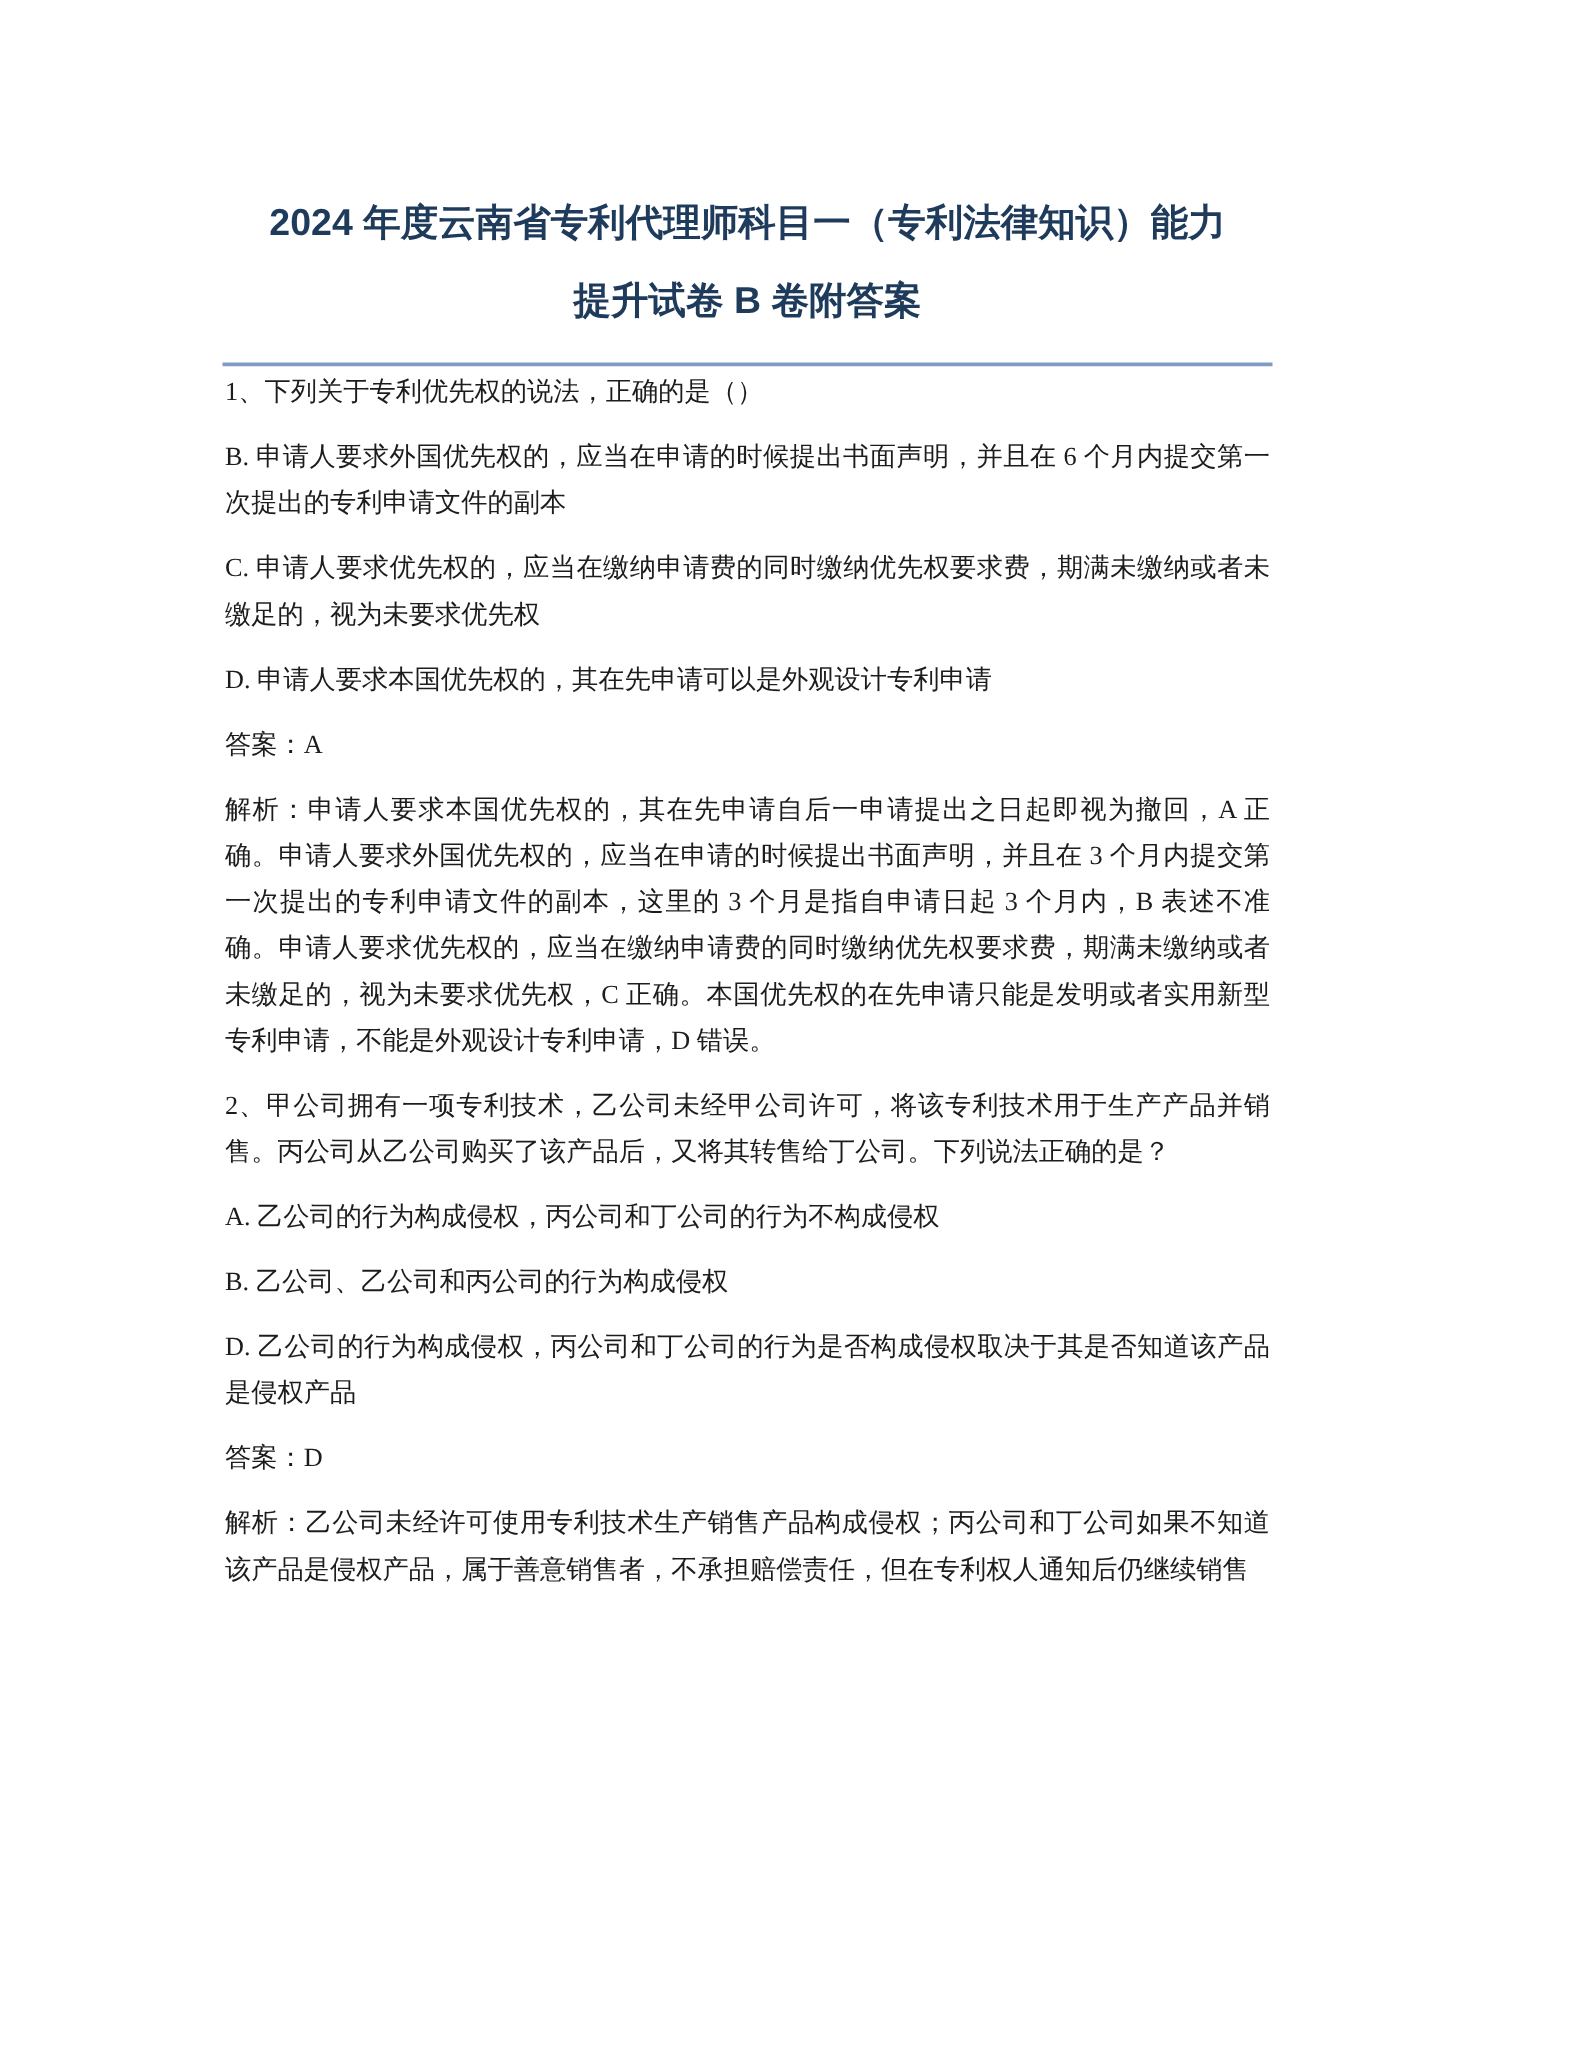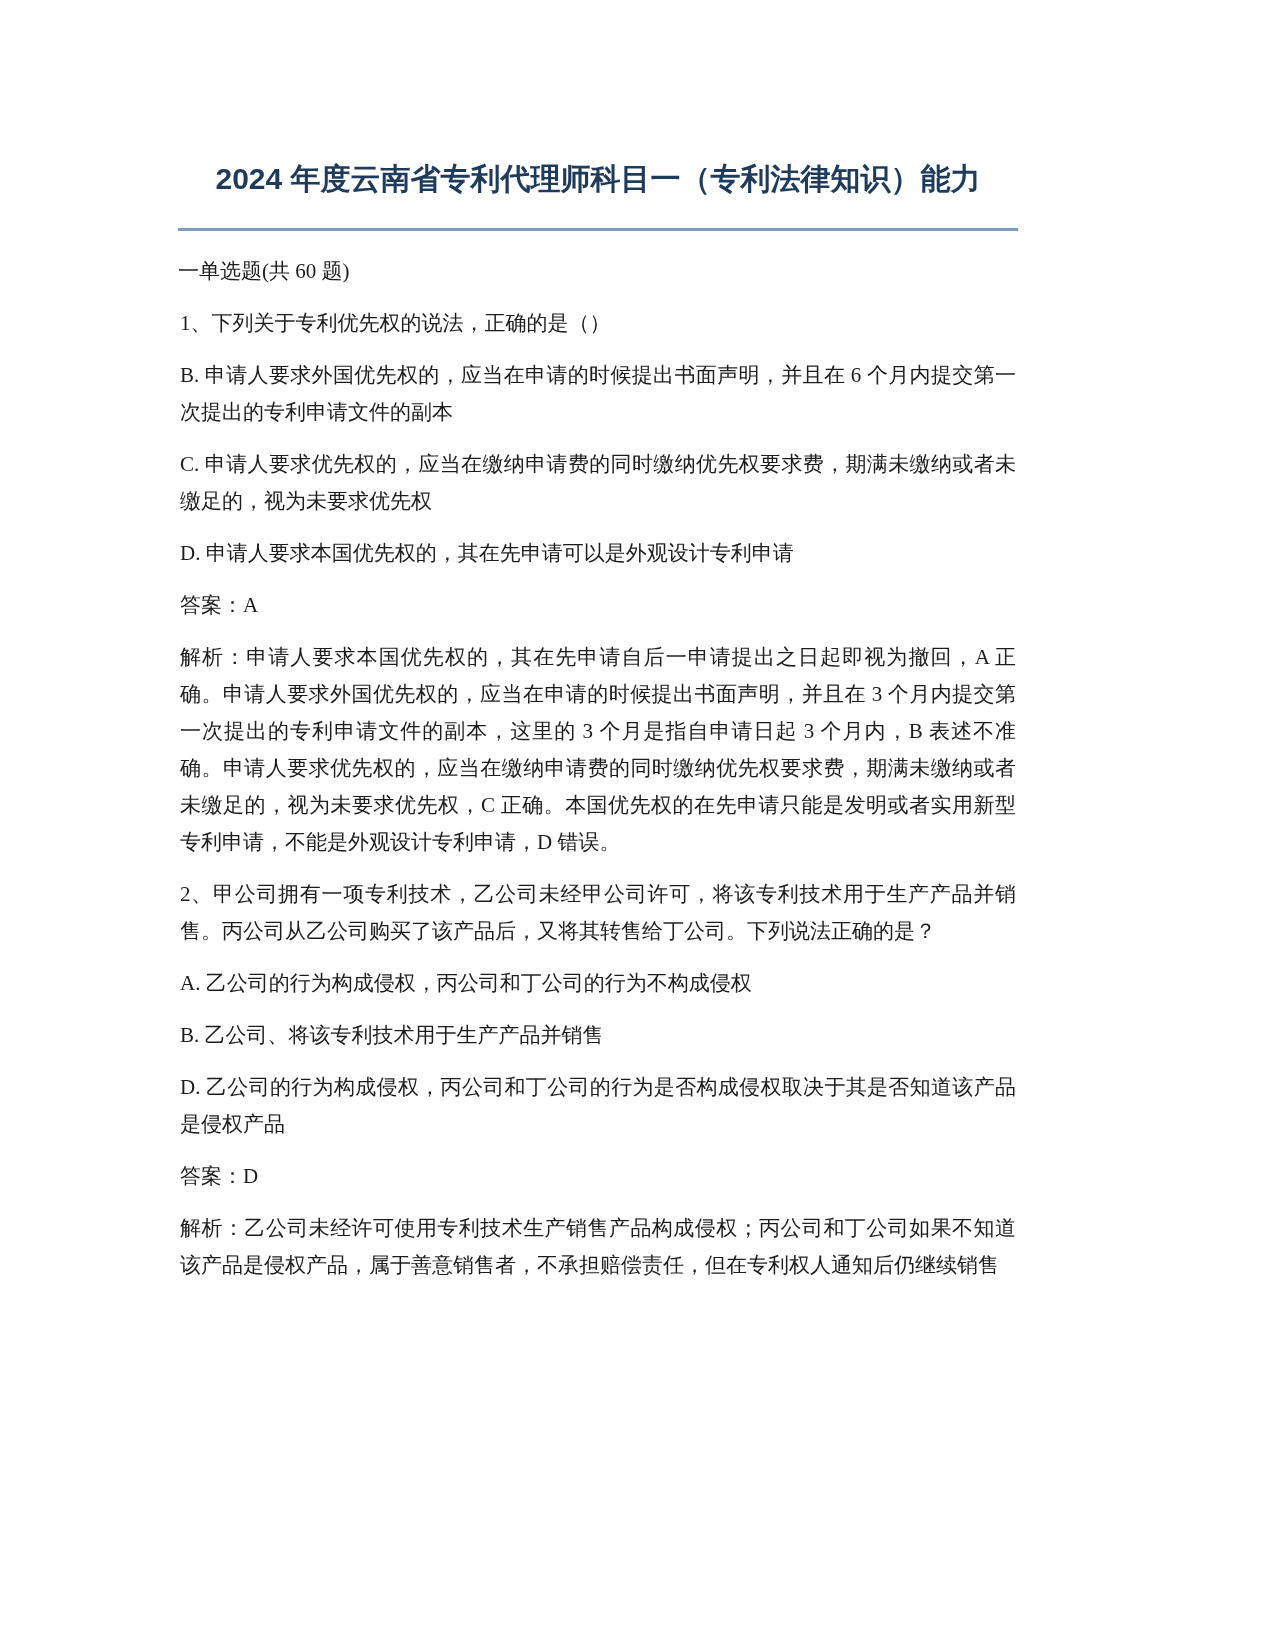--- a/index.html
+++ b/index.html
@@ -53,38 +53,38 @@
   }
 </style>
 </head>
 <body>
 
 <div class="page">
   <div class="content">
 
     <h1 class="doc-title">
       <span class="title-line">2024 年度云南省专利代理师科目一（专利法律知识）能力</span>
+      <span class="title-line">提升试卷 B 卷附答案</span>
     </h1>
 
     <hr class="divider">
 
-    <p class="body-text section-heading">一单选题(共 60 题)</p>
 
     <section class="question">
       <p class="body-text">1、下列关于专利优先权的说法，正确的是（）</p>
       <p class="body-text">B. 申请人要求外国优先权的，应当在申请的时候提出书面声明，并且在 6 个月内提交第一次提出的专利申请文件的副本</p>
       <p class="body-text">C. 申请人要求优先权的，应当在缴纳申请费的同时缴纳优先权要求费，期满未缴纳或者未缴足的，视为未要求优先权</p>
       <p class="body-text">D. 申请人要求本国优先权的，其在先申请可以是外观设计专利申请</p>
       <p class="body-text">答案：A</p>
       <p class="body-text">解析：申请人要求本国优先权的，其在先申请自后一申请提出之日起即视为撤回，A 正确。申请人要求外国优先权的，应当在申请的时候提出书面声明，并且在 3 个月内提交第一次提出的专利申请文件的副本，这里的 3 个月是指自申请日起 3 个月内，B 表述不准确。申请人要求优先权的，应当在缴纳申请费的同时缴纳优先权要求费，期满未缴纳或者未缴足的，视为未要求优先权，C 正确。本国优先权的在先申请只能是发明或者实用新型专利申请，不能是外观设计专利申请，D 错误。</p>
     </section>
 
     <section class="question">
       <p class="body-text">2、甲公司拥有一项专利技术，乙公司未经甲公司许可，将该专利技术用于生产产品并销售。丙公司从乙公司购买了该产品后，又将其转售给丁公司。下列说法正确的是？</p>
       <p class="body-text">A. 乙公司的行为构成侵权，丙公司和丁公司的行为不构成侵权</p>
-      <p class="body-text">B. 乙公司、将该专利技术用于生产产品并销售</p>
+      <p class="body-text">B. 乙公司、乙公司和丙公司的行为构成侵权</p>
       <p class="body-text">D. 乙公司的行为构成侵权，丙公司和丁公司的行为是否构成侵权取决于其是否知道该产品是侵权产品</p>
       <p class="body-text">答案：D</p>
       <p class="body-text">解析：乙公司未经许可使用专利技术生产销售产品构成侵权；丙公司和丁公司如果不知道该产品是侵权产品，属于善意销售者，不承担赔偿责任，但在专利权人通知后仍继续销售</p>
     </section>
 
   </div>
 </div>
 
 </body></html>

